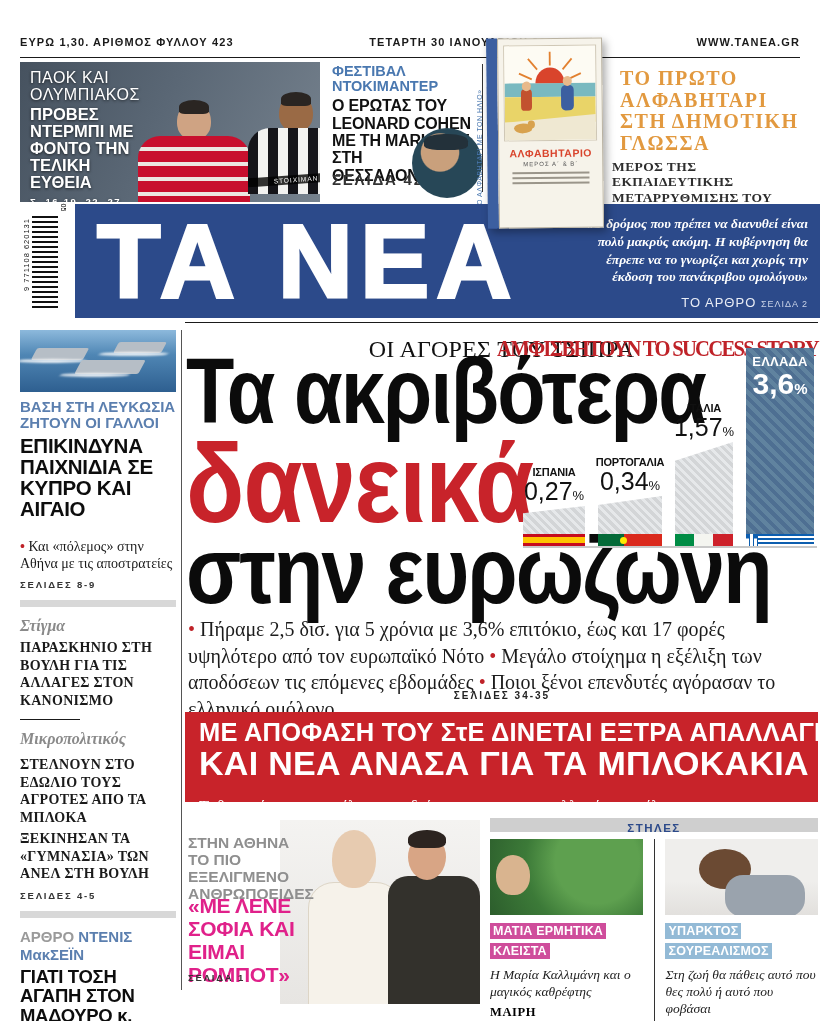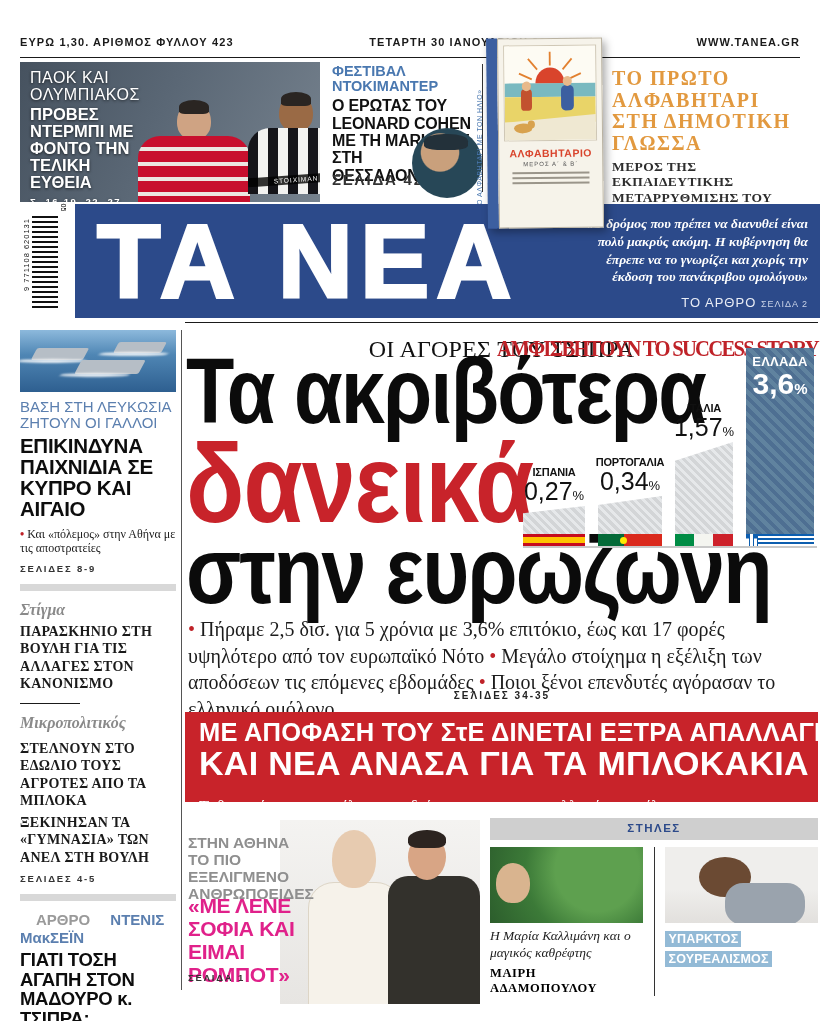--- a/index.html
+++ b/index.html
@@ -41,21 +41,21 @@
   .festival .pg { position:absolute; bottom:8px; left:0; font-size:15px; letter-spacing:1.8px; color:#333; font-weight:600; }
   .cohen { position:absolute; right:-4px; bottom:-2px; width:70px; height:70px; border-radius:50%;
            background:radial-gradient(circle at 40% 35%, #c9a07c 0 30%, #274757 32%); overflow:hidden; }
   .cohen:before { content:""; position:absolute; left:12px; top:6px; width:44px; height:16px;
                   background:#23313a; border-radius:45% 45% 30% 30%; }
   .vdiv1 { position:absolute; left:482px; top:64px; height:128px; border-left:1px solid #333; }
 
   
   .bookpromo { position:absolute; left:612px; top:68px; width:196px; }
   .bp-title { font-family:"Liberation Serif", serif; color:#e2993f; font-weight:800;
-              font-size:20px; line-height:1.08; letter-spacing:1.5px; }
+              font-size:20px; line-height:1.08; letter-spacing:1.5px;margin-left:8px; }
   .bp-sub { font-family:"Liberation Serif", serif; color:#2e2e2e; font-weight:700;
             font-size:13.5px; line-height:1.12; margin-top:5px; letter-spacing:.4px; }
   .bp-offer { margin-top:8px; font-family:"Liberation Serif", serif; font-size:13px; color:#1a1a1a; }
   .bp-brand { font-family:"Liberation Sans", sans-serif; font-weight:900; font-size:17px; letter-spacing:1px; }
   .bp-post { font-family:"Liberation Serif", serif; font-size:11px; letter-spacing:1px; font-weight:600; }
   .spine-note { position:absolute; left:476px; top:64px; height:150px; writing-mode:vertical-rl;
                 transform:rotate(180deg); font-size:7px; color:#4a78b0; letter-spacing:.5px; }
 
   
   .book { position:absolute; left:487px; top:38px; width:116px; height:190px; z-index:6;
@@ -94,31 +94,31 @@
 
   
   .sidebar { position:absolute; left:20px; top:330px; width:156px; }
   .sb-div { position:absolute; left:181px; top:330px; height:660px; width:1px; background:#555; }
   .graybar { height:7px; background:#d8d8d8; margin:10px 0; }
   .ships { height:62px; background:linear-gradient(180deg,#8db9dc 0%,#4f86b4 40%,#2e5f90 100%);
            position:relative; overflow:hidden; }
   .ship { position:absolute; background:#b6bec6; transform:skewX(-28deg); border-radius:2px; }
   .ship:after { content:""; position:absolute; left:-14px; bottom:-3px; width:70px; height:4px;
                 background:rgba(255,255,255,.85); border-radius:50%; filter:blur(1px); }
-  .sb-kick { color:#5b7faf; font-weight:400; font-size:15px; line-height:1.05; margin-top:7px; }
+  .sb-kick { color:#5b7faf; font-weight:700; font-size:15px; line-height:1.05; margin-top:7px; }
   .sb-head { color:#0d0d0d; font-weight:800; font-size:20.5px; line-height:1.04; margin-top:4px; letter-spacing:-.3px; }
-  .sb-bullet { font-family:"Liberation Serif", serif; font-size:12px; line-height:1.2; margin-top:7px; color:#1a1a1a; }
+  .sb-bullet { font-family:"Liberation Serif", serif; font-size:14px; line-height:1.2; margin-top:19px; color:#1a1a1a; }
   .sb-bullet:before { content:"• "; color:#bf2228; font-weight:700; }
   .pages { font-size:9.5px; letter-spacing:1.8px; color:#333; margin-top:7px; font-weight:600; }
   .sb-ital { font-family:"Liberation Serif", serif; font-style:italic; font-weight:700;
              color:#8a8a8a; font-size:16px; }
   .sb-caps { font-family:"Liberation Serif", serif; font-weight:600; font-size:14px;
              line-height:1.25; color:#1a1a1a; margin-top:4px; letter-spacing:.3px; }
   .thinrule { border-top:1px solid #1a1a1a; width:60px; margin:10px 0; }
-  .sb-artlabel { font-size:15px; color:#9a9a9a; font-weight:700;margin-left:16px; }
+  .sb-artlabel { font-size:15px; color:#9a9a9a; font-weight:700; }
   .sb-artname { color:#5b7faf; font-weight:800; }
   .sb-head2 { color:#0d0d0d; font-weight:800; font-size:18.5px; line-height:1.06; margin-top:3px; letter-spacing:-.3px; }
 
   
   .hl { position:absolute; color:#0b0b0b; font-weight:800; line-height:1;
         transform:scaleX(.86); transform-origin:0 0; white-space:nowrap; letter-spacing:-2px; }
   .hl1 { left:186px; top:345px; font-size:92px; }
   .hl2 { left:186px; top:428px; font-size:112px; color:#c8232a; letter-spacing:-1px; }
   .hl3 { left:186px; top:524px; font-size:94px; }
 
@@ -183,21 +183,21 @@
               border-radius:20px 20px 0 0; background:#33312c; }
   .robot-kick { position:absolute; left:0; top:14px; width:118px; color:#8f8f8f; font-weight:600;
                 font-size:15.5px; line-height:1.1; z-index:2; }
   .robot-head { position:absolute; left:0; top:74px; width:160px; color:#e0218a; font-weight:800;
                 font-size:21px; line-height:1.1; z-index:2; letter-spacing:-.3px; }
   .robot-pg { position:absolute; left:0; top:152px; font-size:9.5px; letter-spacing:1.8px;
               font-weight:600; color:#333; z-index:2; }
 
   
   .cols { position:absolute; left:490px; top:818px; width:328px; }
-  .cols-head { height:22px; background:#cfcfcf; text-align:center; }
+  .cols-head { height:14px; background:#cfcfcf; text-align:center; }
   .cols-head span { color:#2c4a8a; font-weight:800; font-size:11.5px; letter-spacing:1.5px; line-height:15px; }
   .cols-row { display:flex; gap:11px; margin-top:7px; }
   .col { width:154px; }
   .colsep { width:1px; background:#333; }
   .col-photo { height:76px; }
   .photo-leaves { background:radial-gradient(circle at 70% 30%, #5ea04f 0 35%, #3c7a38 60%, #2c5d2c 100%); position:relative; overflow:hidden; }
   .photo-leaves:before { content:""; position:absolute; left:6px; top:16px; width:34px; height:40px;
                          border-radius:50% 50% 45% 45%; background:#d9b48f; }
   .photo-sleep { background:linear-gradient(180deg,#efeeec 0 55%,#e2e0dd 100%); position:relative; overflow:hidden; }
   .photo-sleep:before { content:""; position:absolute; left:34px; top:10px; width:52px; height:40px;
@@ -415,26 +415,28 @@
     <div class="robot-pg">ΣΕΛΙΔΑ 1</div>
   </div>
 
   <div class="cols">
     <div class="cols-head">
       <span>ΣΤΗΛΕΣ</span>
     </div>
     <div class="cols-row">
       <div class="col">
         <div class="col-photo photo-leaves"></div>
+        <div style="margin-top:6px;"><span class="col-title t-pink">ΜΑΤΙΑ ΕΡΜΗΤΙΚΑ ΚΛΕΙΣΤΑ</span></div>
         <div class="col-desc">Η Μαρία Καλλιμάνη και ο μαγικός καθρέφτης</div>
         <div class="col-byline">ΜΑΙΡΗ ΑΔΑΜΟΠΟΥΛΟΥ</div>
 
       </div>
       <div class="colsep"></div>
       <div class="col">
         <div class="col-photo photo-sleep"></div>
         <div style="margin-top:6px;"><span class="col-title t-blue">ΥΠΑΡΚΤΟΣ ΣΟΥΡΕΑΛΙΣΜΟΣ</span></div>
+        <div class="col-desc">Στη ζωή θα πάθεις αυτό που θες πολύ ή αυτό που φοβάσαι</div>
 
       </div>
     </div>
   </div>
 
 </div>
 
 </body></html>

